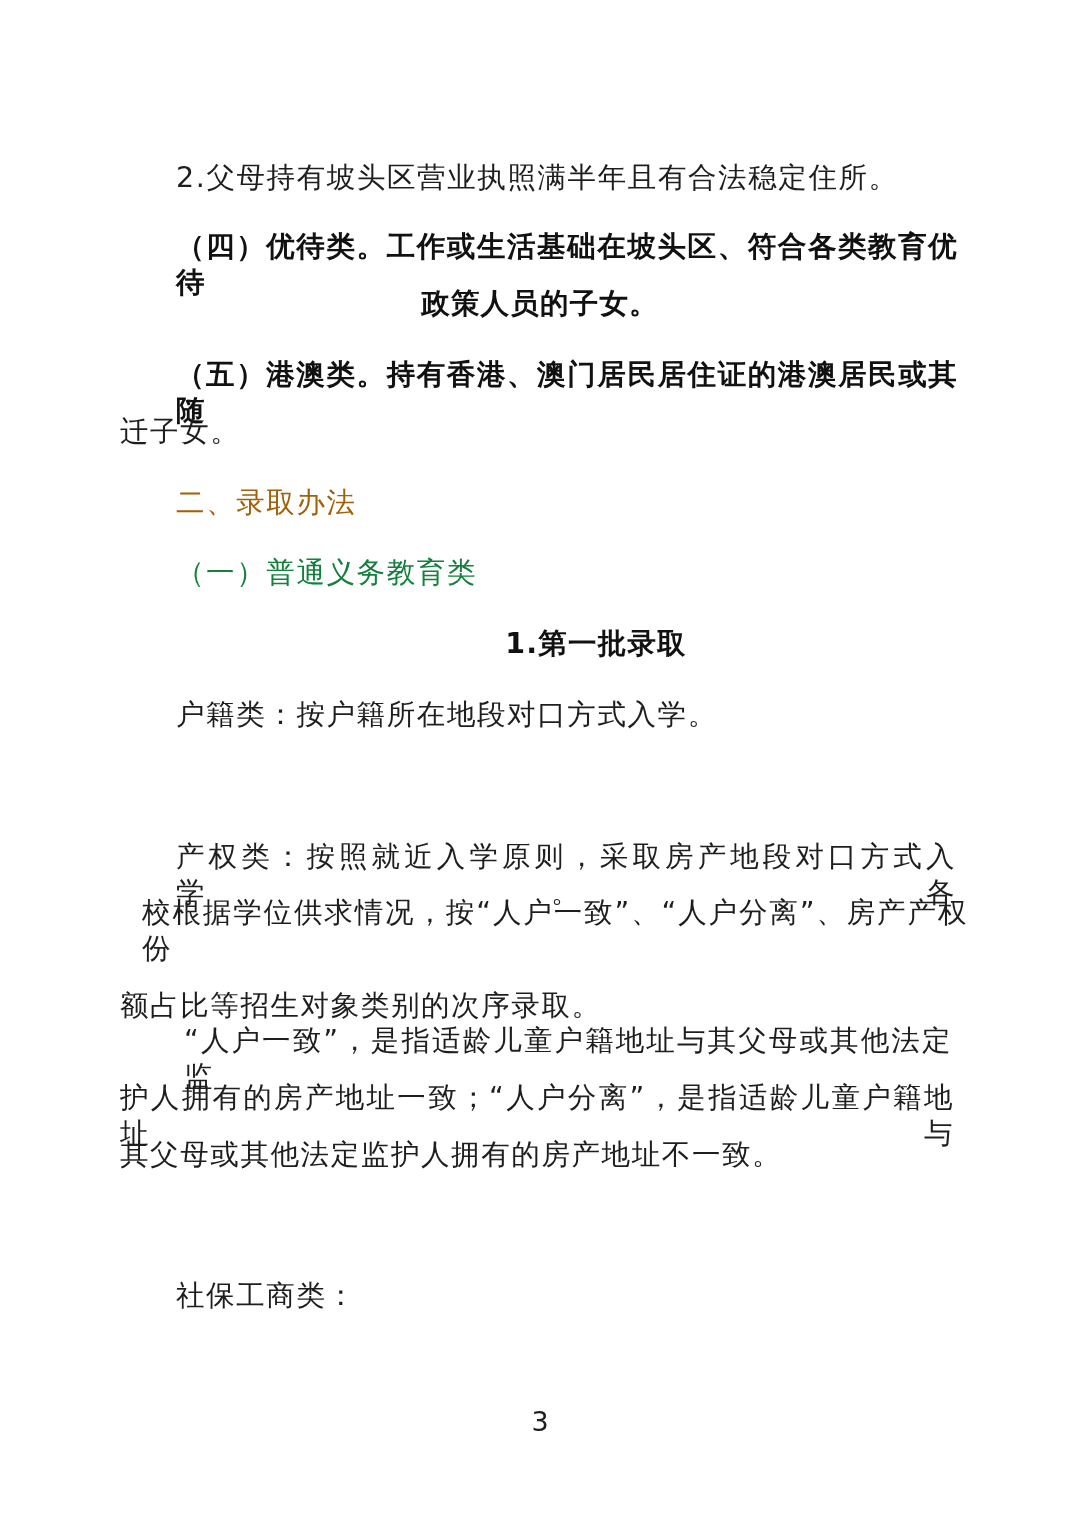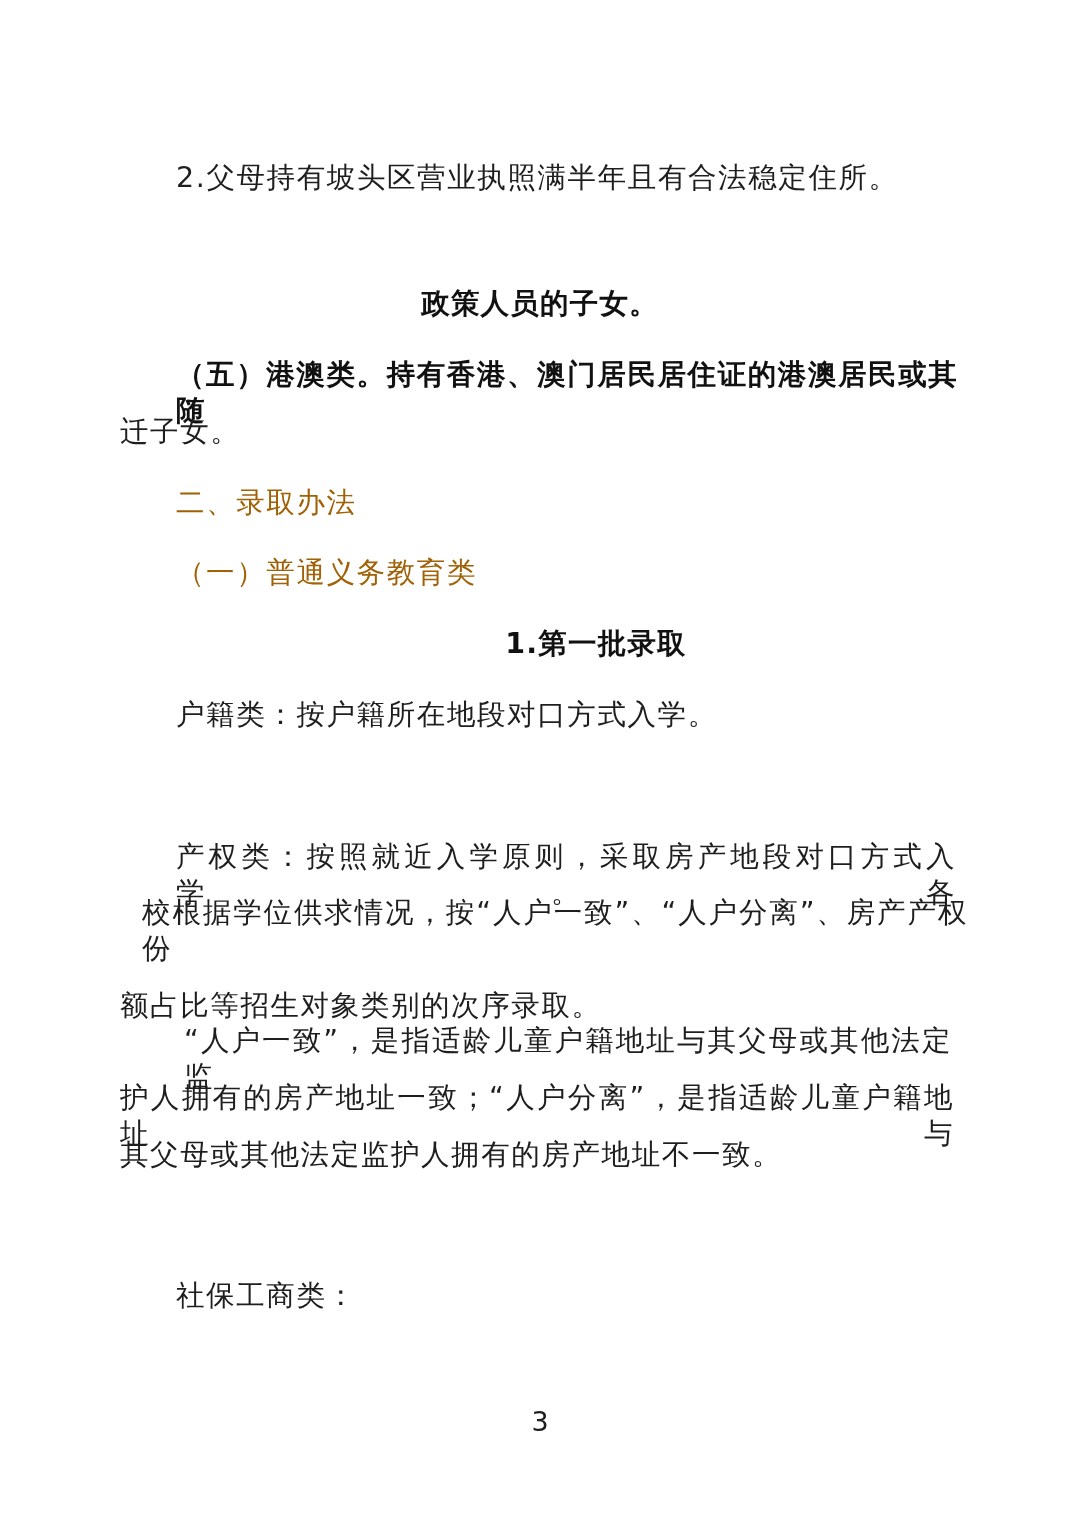--- a/index.html
+++ b/index.html
@@ -50,28 +50,29 @@
     color: #1e1e1e;
   }
 </style>
 </head>
 <body>
 
 <div class="page">
 
   <div class="line indent" style="top:160px;">2.父母持有坡头区营业执照满半年且有合法稳定住所。</div>
 
+  <div class="line indent bold justify" style="top:229px; width:782px;">（四）优待类。工作或生活基础在坡头区、符合各类教育优待</div>
   <div class="line bold" style="top:286px;">政策人员的子女。</div>
 
   <div class="line indent bold justify" style="top:357px; width:782px;">（五）港澳类。持有香港、澳门居民居住证的港澳居民或其随</div>
   <div class="line" style="top:414px;">迁子女。</div>
 
   <div class="line indent" style="top:485px; color:#a16207;">二、录取办法</div>
 
-  <div class="line indent" style="top:555px; color:#a16207;">（一）普通义务教育类</div>
+  <div class="line indent" style="top:555px; color:#15803d;">（一）普通义务教育类</div>
 
   <div class="line indent bold" style="top:626px;">1.第一批录取</div>
   <div class="line indent" style="top:697px;">户籍类：按户籍所在地段对口方式入学。</div>
 
   <div class="line indent justify" style="top:839px; width:780px;">产权类：按照就近入学原则，采取房产地段对口方式入学。各</div>
   <div class="line justify" style="top:895px; width:826px;margin-left:22px;">校根据学位供求情况，按“人户一致”、“人户分离”、房产产权份</div>
   <div class="line" style="top:952px;margin-top:36px;">额占比等招生对象类别的次序录取。</div>
 
   <div class="line indent justify" style="top:1023px; width:768px; left:184px;">“人户一致”，是指适龄儿童户籍地址与其父母或其他法定监</div>
   <div class="line justify" style="top:1080px; width:834px;">护人拥有的房产地址一致；“人户分离”，是指适龄儿童户籍地址与</div>

